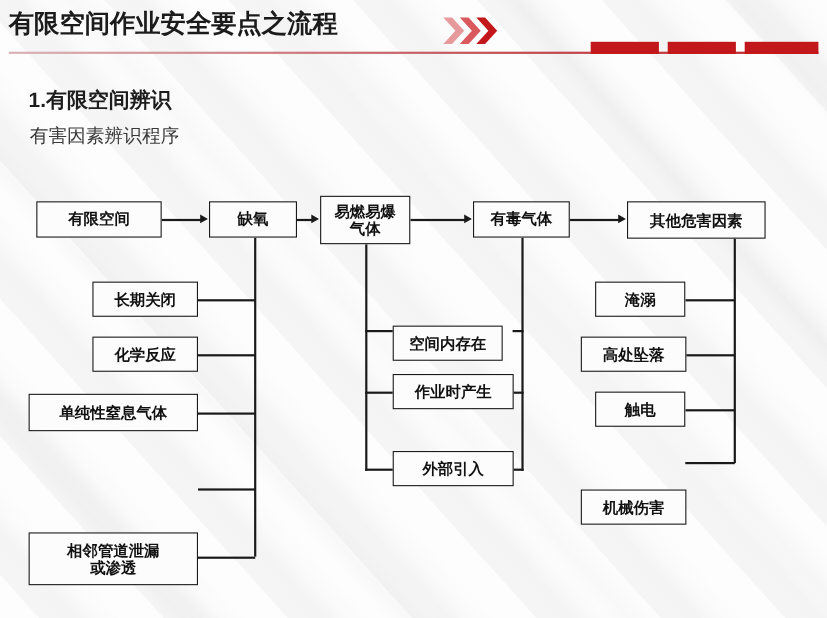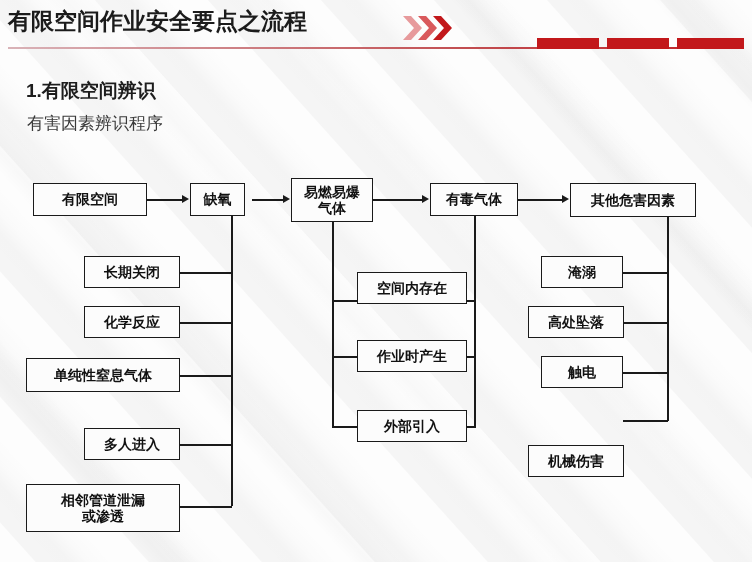--- a/index.html
+++ b/index.html
@@ -169,21 +169,21 @@
   </div>
 
   <div id="section-number-title">1.有限空间辨识</div>
 
   <div id="section-subtitle">有害因素辨识程序</div>
 
   <div id="flow">
 
     <div class="node n-top" style="left:33px;  top:183px; width:114px; height:33px;">有限空间</div>
 
-    <div class="node n-top" style="left:190px; top:183px; width:55px;  height:33px;">缺氧</div>
+    <div class="node n-top" style="left:190px; top:183px; width:80px;  height:33px;">缺氧</div>
 
     <div class="node n-top" style="left:291px; top:178px; width:82px;  height:44px; white-space:pre-line;">易燃易爆
 气体</div>
 
     <div class="node n-top" style="left:430px; top:183px; width:88px;  height:33px;">有毒气体</div>
 
     <div class="node n-top" style="left:570px; top:183px; width:126px; height:34px;">其他危害因素</div>
 
     <div class="ln lnh" style="left:147px; top:199px; width:36px;"></div>
     <div class="arrow" style="left:182px; top:195px;"></div>
@@ -201,32 +201,31 @@
 
     <div class="node n-sub" style="left:84px; top:256px; width:96px; height:32px;">长期关闭</div>
     <div class="ln lnh" style="left:180px; top:272px; width:52px;"></div>
 
     <div class="node n-sub" style="left:84px; top:306px; width:96px; height:32px;">化学反应</div>
     <div class="ln lnh" style="left:180px; top:322px; width:52px;"></div>
 
     <div class="node n-sub" style="left:26px; top:358px; width:154px; height:34px;">单纯性窒息气体</div>
     <div class="ln lnh" style="left:180px; top:375px; width:52px;"></div>
 
-    <div class="node n-sub" style="left:84px; top:428px; width:96px; height:32px;">多人进入</div>
     <div class="ln lnh" style="left:180px; top:444px; width:52px;"></div>
 
     <div class="node n-sub" style="left:26px; top:484px; width:154px; height:48px; white-space:pre-line;">相邻管道泄漏
 或渗透</div>
     <div class="ln lnh" style="left:180px; top:506px; width:52px;"></div>
 
     <div class="ln lnv" style="left:332px; top:222px; height:206px;"></div>
 
     <div class="ln lnv" style="left:474px; top:216px; height:212px;"></div>
 
-    <div class="node n-sub" style="left:357px; top:272px; width:110px; height:32px;text-align:center;">空间内存在</div>
+    <div class="node n-sub" style="left:357px; top:296px; width:100px; height:32px;text-align:center;">空间内存在</div>
     <div class="ln lnh" style="left:332px; top:300px; width:27px;"></div>
     <div class="ln lnh" style="left:466px; top:300px; width:10px;"></div>
 
     <div class="node n-sub" style="left:357px; top:340px; width:110px; height:32px;">作业时产生</div>
     <div class="ln lnh" style="left:332px; top:356px; width:27px;"></div>
     <div class="ln lnh" style="left:466px; top:356px; width:10px;"></div>
 
     <div class="node n-sub" style="left:357px; top:410px; width:110px; height:32px;text-align:center;">外部引入</div>
     <div class="ln lnh" style="left:332px; top:426px; width:27px;"></div>
     <div class="ln lnh" style="left:466px; top:426px; width:10px;"></div>

